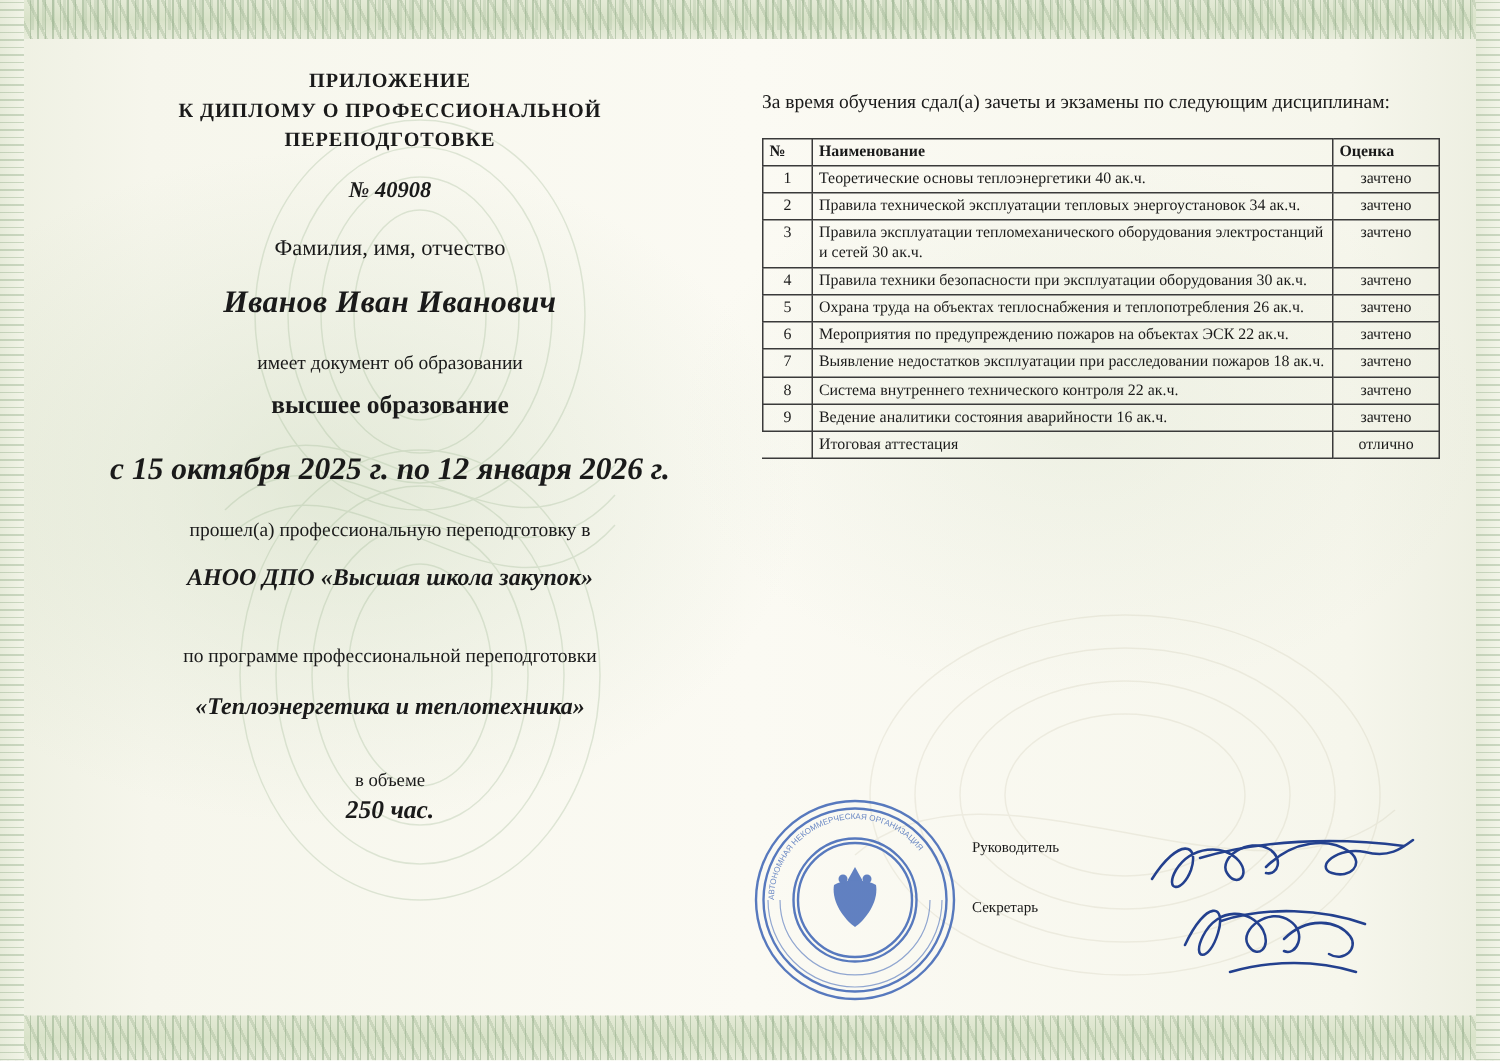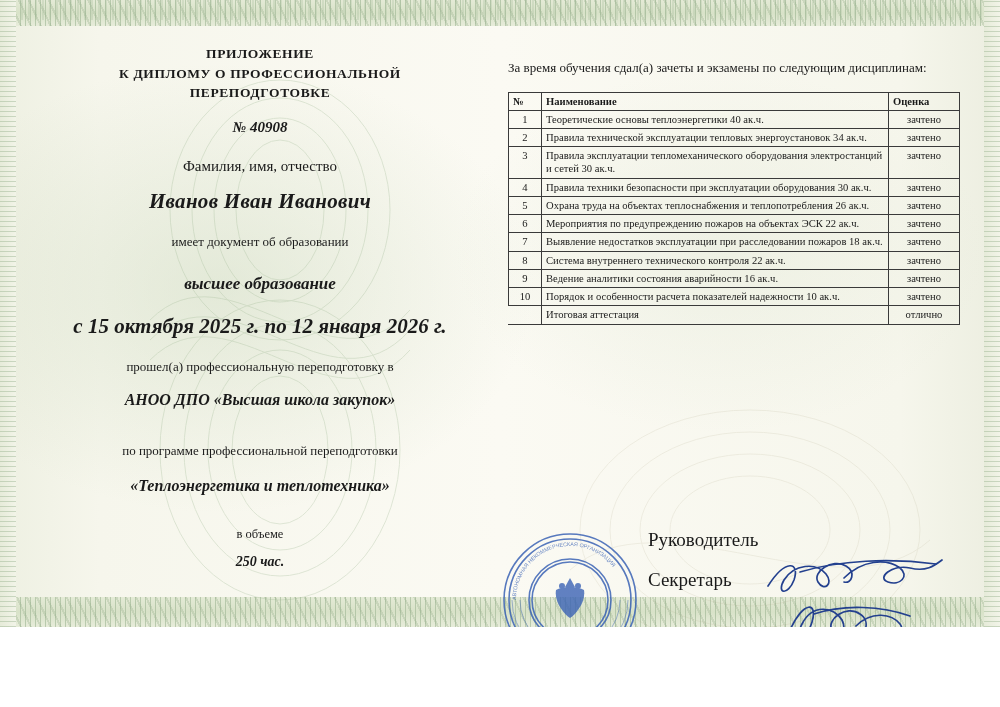--- a/index.html
+++ b/index.html
@@ -10,21 +10,21 @@
     width: 1000px;
     height: 707px;
     font-family: "Liberation Serif", serif;
     background: #ffffff;
     overflow: hidden;
   }
 
   .page {
     position: relative;
     width: 1000px;
-    height: 627px;
+    height: 707px;
     background:
       radial-gradient(ellipse 420px 300px at 22% 46%, rgba(196,212,182,0.40) 0%, rgba(196,212,182,0.10) 55%, rgba(255,255,255,0) 75%),
       radial-gradient(ellipse 380px 260px at 72% 40%, rgba(200,214,186,0.22) 0%, rgba(255,255,255,0) 70%),
       linear-gradient(90deg, #eef0e2 0%, #f6f6ec 10%, #fbfaf3 50%, #f6f6ec 90%, #eceee0 100%);
     overflow: hidden;
   }
 
   
   .border-band {
     position: absolute;
@@ -117,22 +117,21 @@
     font-style: italic;
     letter-spacing: .3px;
   }
   .l-small {
     font-size: 13px;
     margin-top: 20px;
   }
   .l-bold-it {
     font-size: 17px;
     font-weight: bold;
-    font-style: italic;
-    margin-top: 24px;
+    margin-top: 10px;
   }
   .l-dates {
     font-size: 21px;
     font-weight: bold;
     font-style: italic;
     margin-top: 20px;
   }
   .l-org {
     font-size: 16px;
     font-weight: bold;
@@ -147,24 +146,24 @@
     font-size: 16px;
     font-weight: bold;
     font-style: italic;
     margin-top: 18px;
   }
   .l-vol-label {
     font-size: 12.5px;
     margin-top: 32px;
   }
   .l-vol {
-    font-size: 14px;
-    font-weight: bold;
-    font-style: italic;
-    margin-top: 12px;
+    font-size: 17px;
+    font-weight: bold;
+    font-style: italic;
+    margin-top: 2px;
   }
 
   
   .right-col {
     position: absolute;
     left: 508px;
     top: 58px;
     width: 452px;
     color: #1a1a1a;
   }
@@ -193,23 +192,23 @@
   .col-mark { width: 62px; text-align: center; }
   td.col-num { text-align: center; }
   td.col-mark { text-align: center; }
   .row-final td { font-style: normal; }
   .row-final .col-num { border-left-color: transparent; border-bottom-color:#3a3a3a; }
 
   
   .sig-block {
     position: absolute;
     left: 648px;
-    top: 529px;
+    top: 560px;
     width: 300px;
-    font-size: 19px;
+    font-size: 10px;
     color: #1a1a1a;
   }
   .sig-row { height: 40px; }
 
   .sig-scribble {
     position: absolute;
     left: 760px;
     top: 548px;
     width: 190px;
     height: 110px;
@@ -332,25 +331,20 @@
         <tr>
           <td class="col-num">8</td>
           <td>Система внутреннего технического контроля 22 ак.ч.</td>
           <td class="col-mark">зачтено</td>
         </tr>
         <tr>
           <td class="col-num">9</td>
           <td>Ведение аналитики состояния аварийности 16 ак.ч.</td>
           <td class="col-mark">зачтено</td>
         </tr>
-        <tr>
-          <td class="col-num">10</td>
-          <td>Порядок и особенности расчета показателей надежности 10 ак.ч.</td>
-          <td class="col-mark">зачтено</td>
-        </tr>
         <tr class="row-final">
           <td class="col-num"></td>
           <td>Итоговая аттестация</td>
           <td class="col-mark">отлично</td>
         </tr>
       </tbody>
     </table>
   </div>
 
   <svg class="stamp" viewBox="0 0 140 140">

